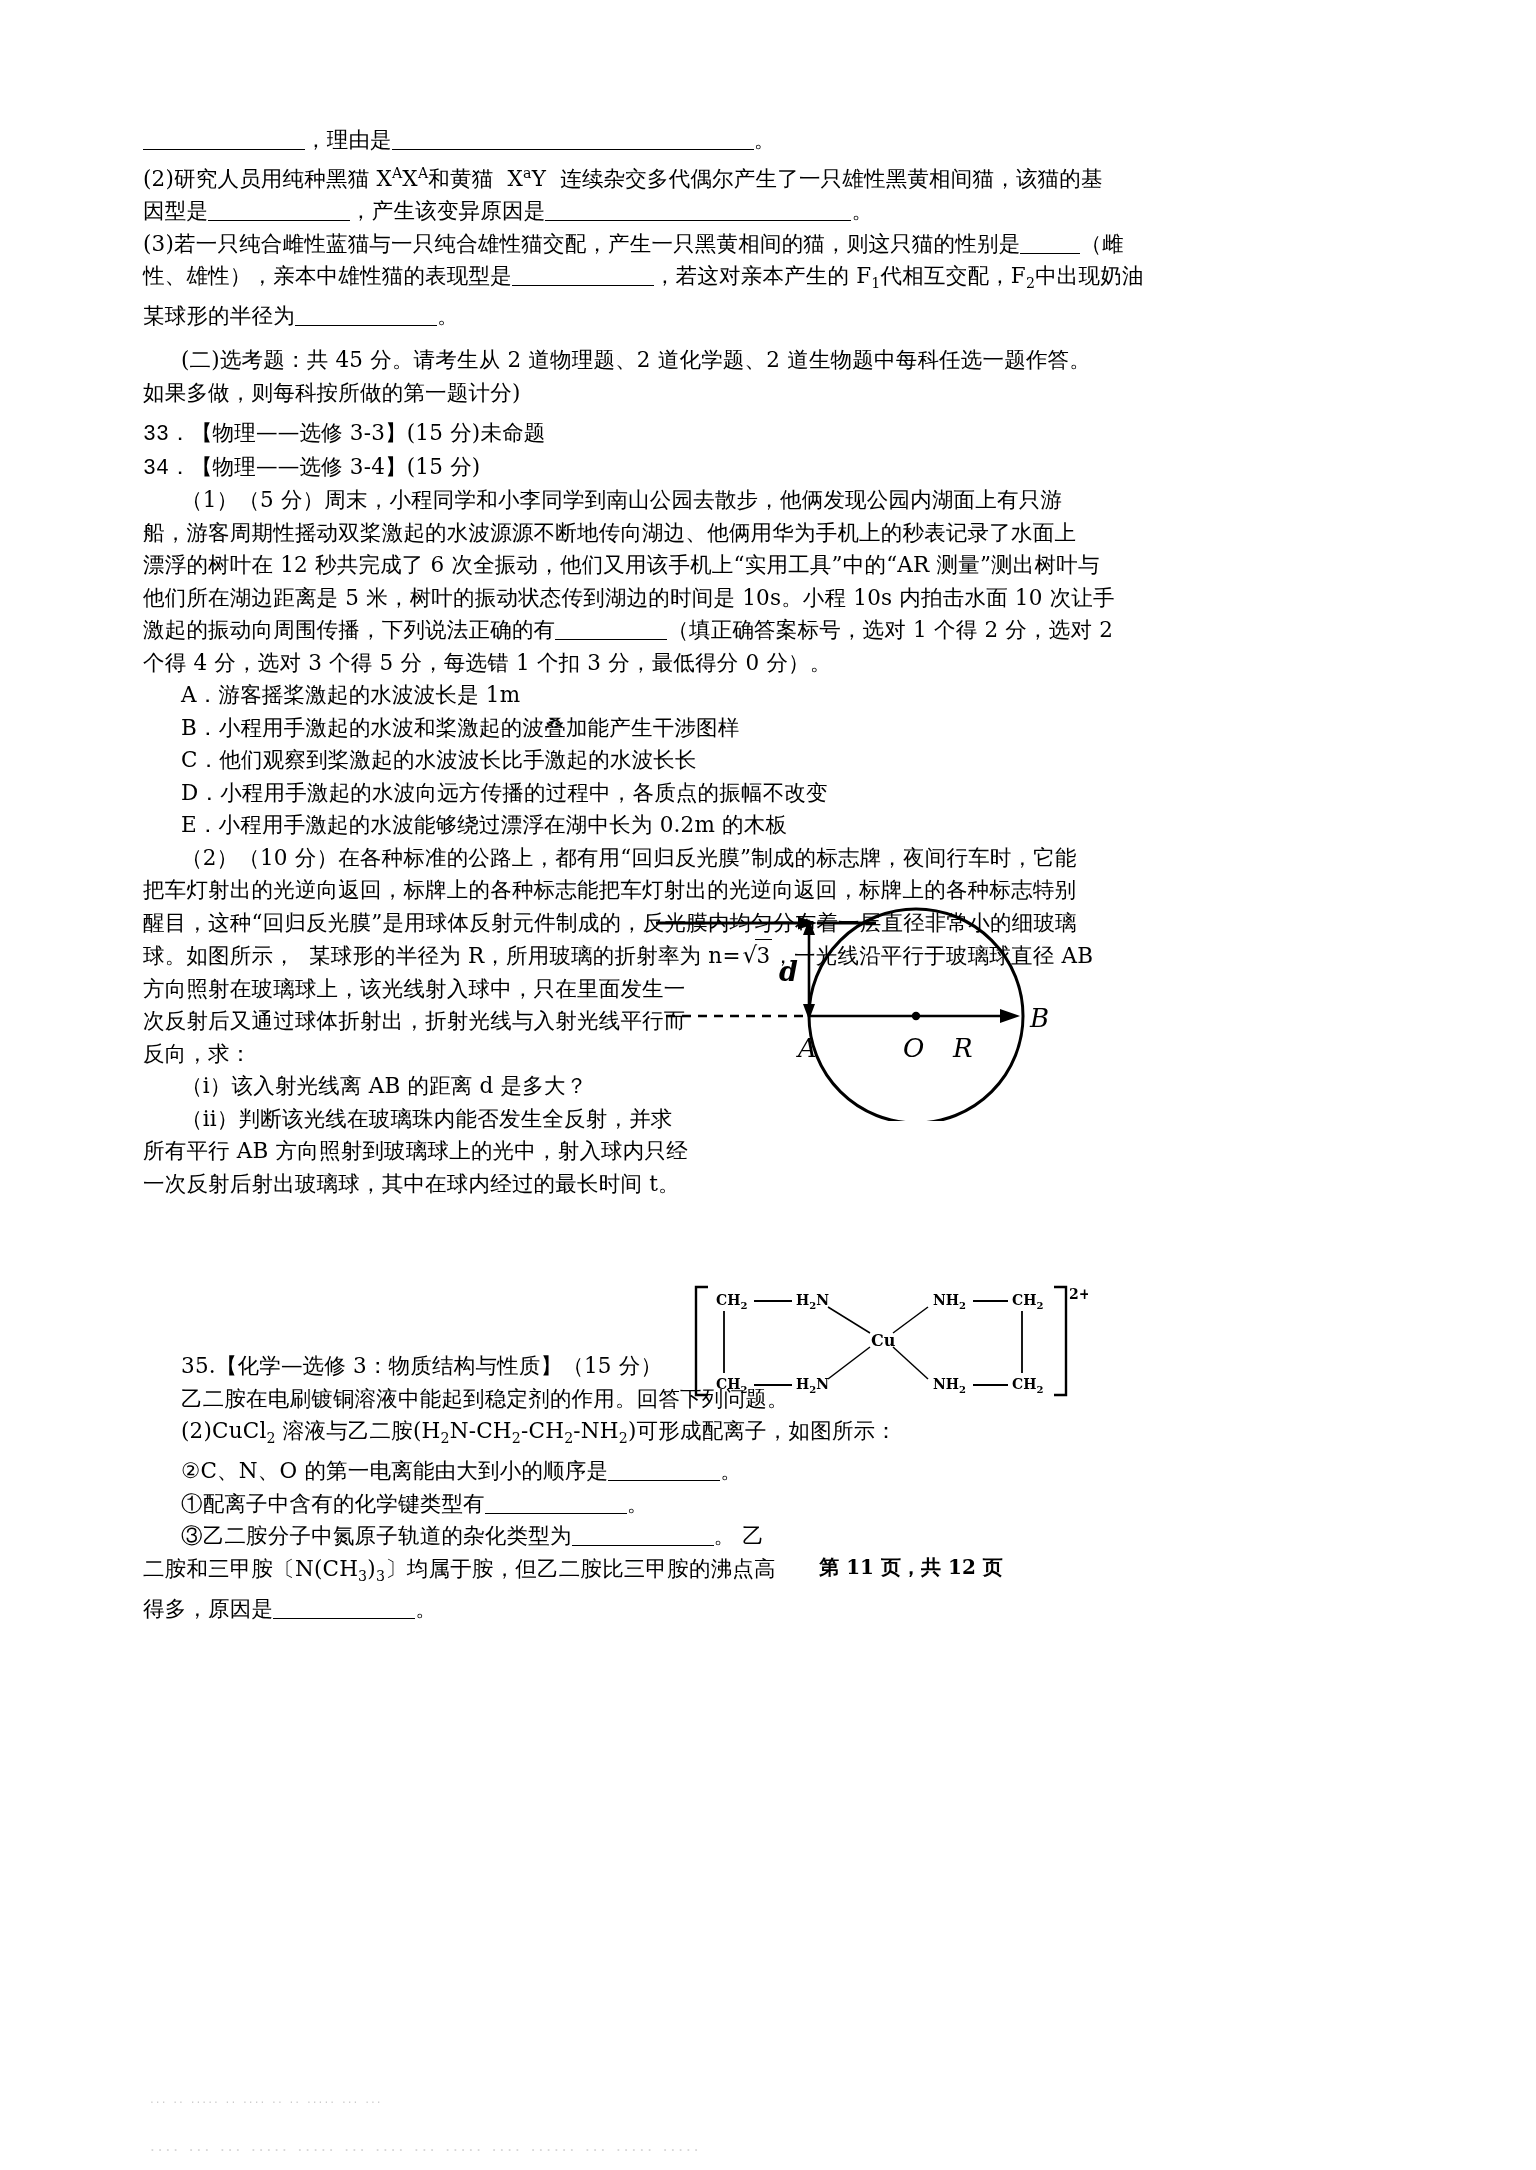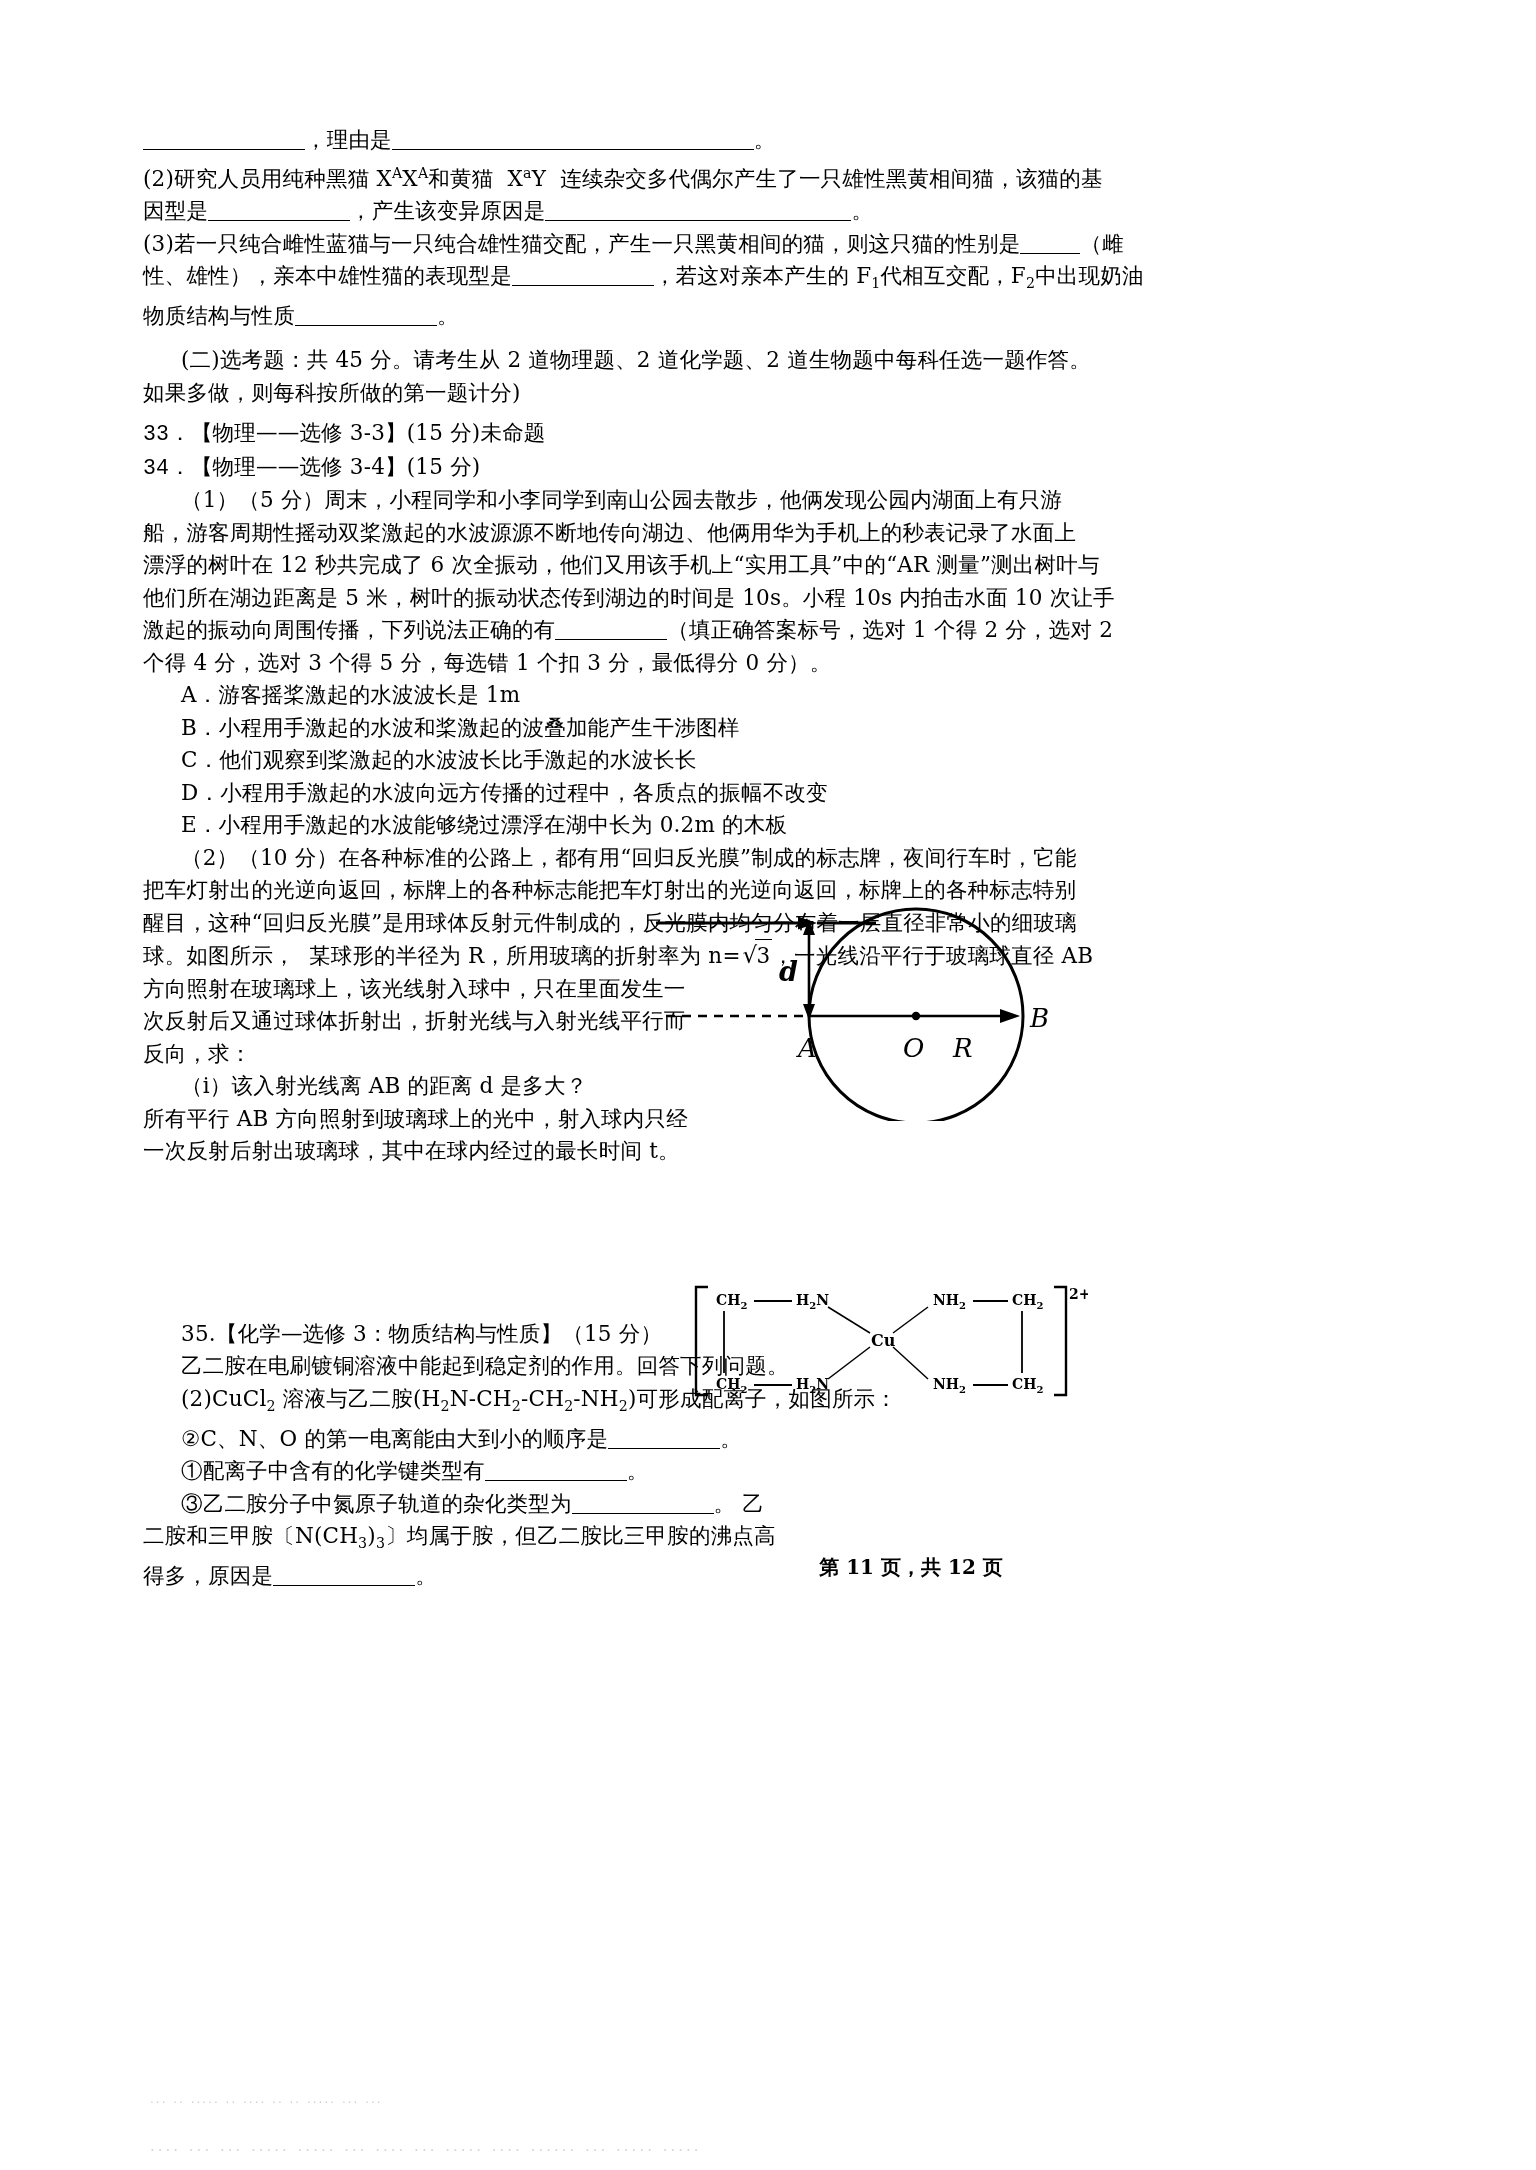--- a/index.html
+++ b/index.html
@@ -72,21 +72,21 @@
       <span>因型是</span><span class="blank b140"></span><span>，产生该变异原因是</span><span class="blank b300"></span><span>。</span>
     </p>
 
     <p class="line">
       <span>(3)若一只纯合雌性蓝猫与一只纯合雄性猫交配，产生一只黑黄相间的猫，则这只猫的性别是</span><span class="blank b60"></span><span>（雌</span>
     </p>
     <p class="line">
       <span>性、雄性），亲本中雄性猫的表现型是</span><span class="blank b140"></span><span>，若这对亲本产生的 F</span><sub>1</sub><span>代相互交配，F</span><sub>2</sub><span>中出现奶油</span>
     </p>
     <p class="line">
-      <span>物质结构与性质</span><span class="blank b140"></span><span>。</span>
+      <span>某球形的半径为</span><span class="blank b140"></span><span>。</span>
     </p>
 
     <div style="height:12px"></div>
 
     <p class="line bold" style="text-indent:38px">(二)选考题：共 45 分。请考生从 2 道物理题、2 道化学题、2 道生物题中每科任选一题作答。</p>
     <p class="line bold">如果多做，则每科按所做的第一题计分)</p>
 
     <div style="height:8px"></div>
 
     <p class="line">
@@ -116,20 +116,21 @@
     <p class="line">醒目，这种“回归反光膜”是用球体反射元件制成的，反光膜内均匀分布着一层直径非常小的细玻璃</p>
     <p class="line">
       <span>球。如图所示，</span>&nbsp;&nbsp;<span>某球形的半径为 R，所用玻璃的折射率为 n=</span><span class="sqrt"><span class="rad">√</span><span class="under">3</span></span><span>，一光线沿平行于玻璃球直径 AB</span>
     </p>
 
     <div style="width:640px">
       <p class="line">方向照射在玻璃球上，该光线射入球中，只在里面发生一</p>
       <p class="line">次反射后又通过球体折射出，折射光线与入射光线平行而</p>
       <p class="line">反向，求：</p>
       <p class="line" style="text-indent:38px">（i）该入射光线离 AB 的距离 d 是多大？</p>
+      <p class="line" style="text-indent:38px">（ii）判断该光线在玻璃珠内能否发生全反射，并求</p>
       <p class="line">所有平行 AB 方向照射到玻璃球上的光中，射入球内只经</p>
       <p class="line">一次反射后射出玻璃球，其中在球内经过的最长时间 t。</p>
     </div>
 
     <div style="height:150px"></div>
 
     <p class="line" style="text-indent:38px">
       <span>35.</span><span class="bold">【化学—选修 3：物质结构与性质】</span><span>（15 分）</span>
     </p>
     <p class="line" style="text-indent:38px">乙二胺在电刷镀铜溶液中能起到稳定剂的作用。回答下列问题。</p>

